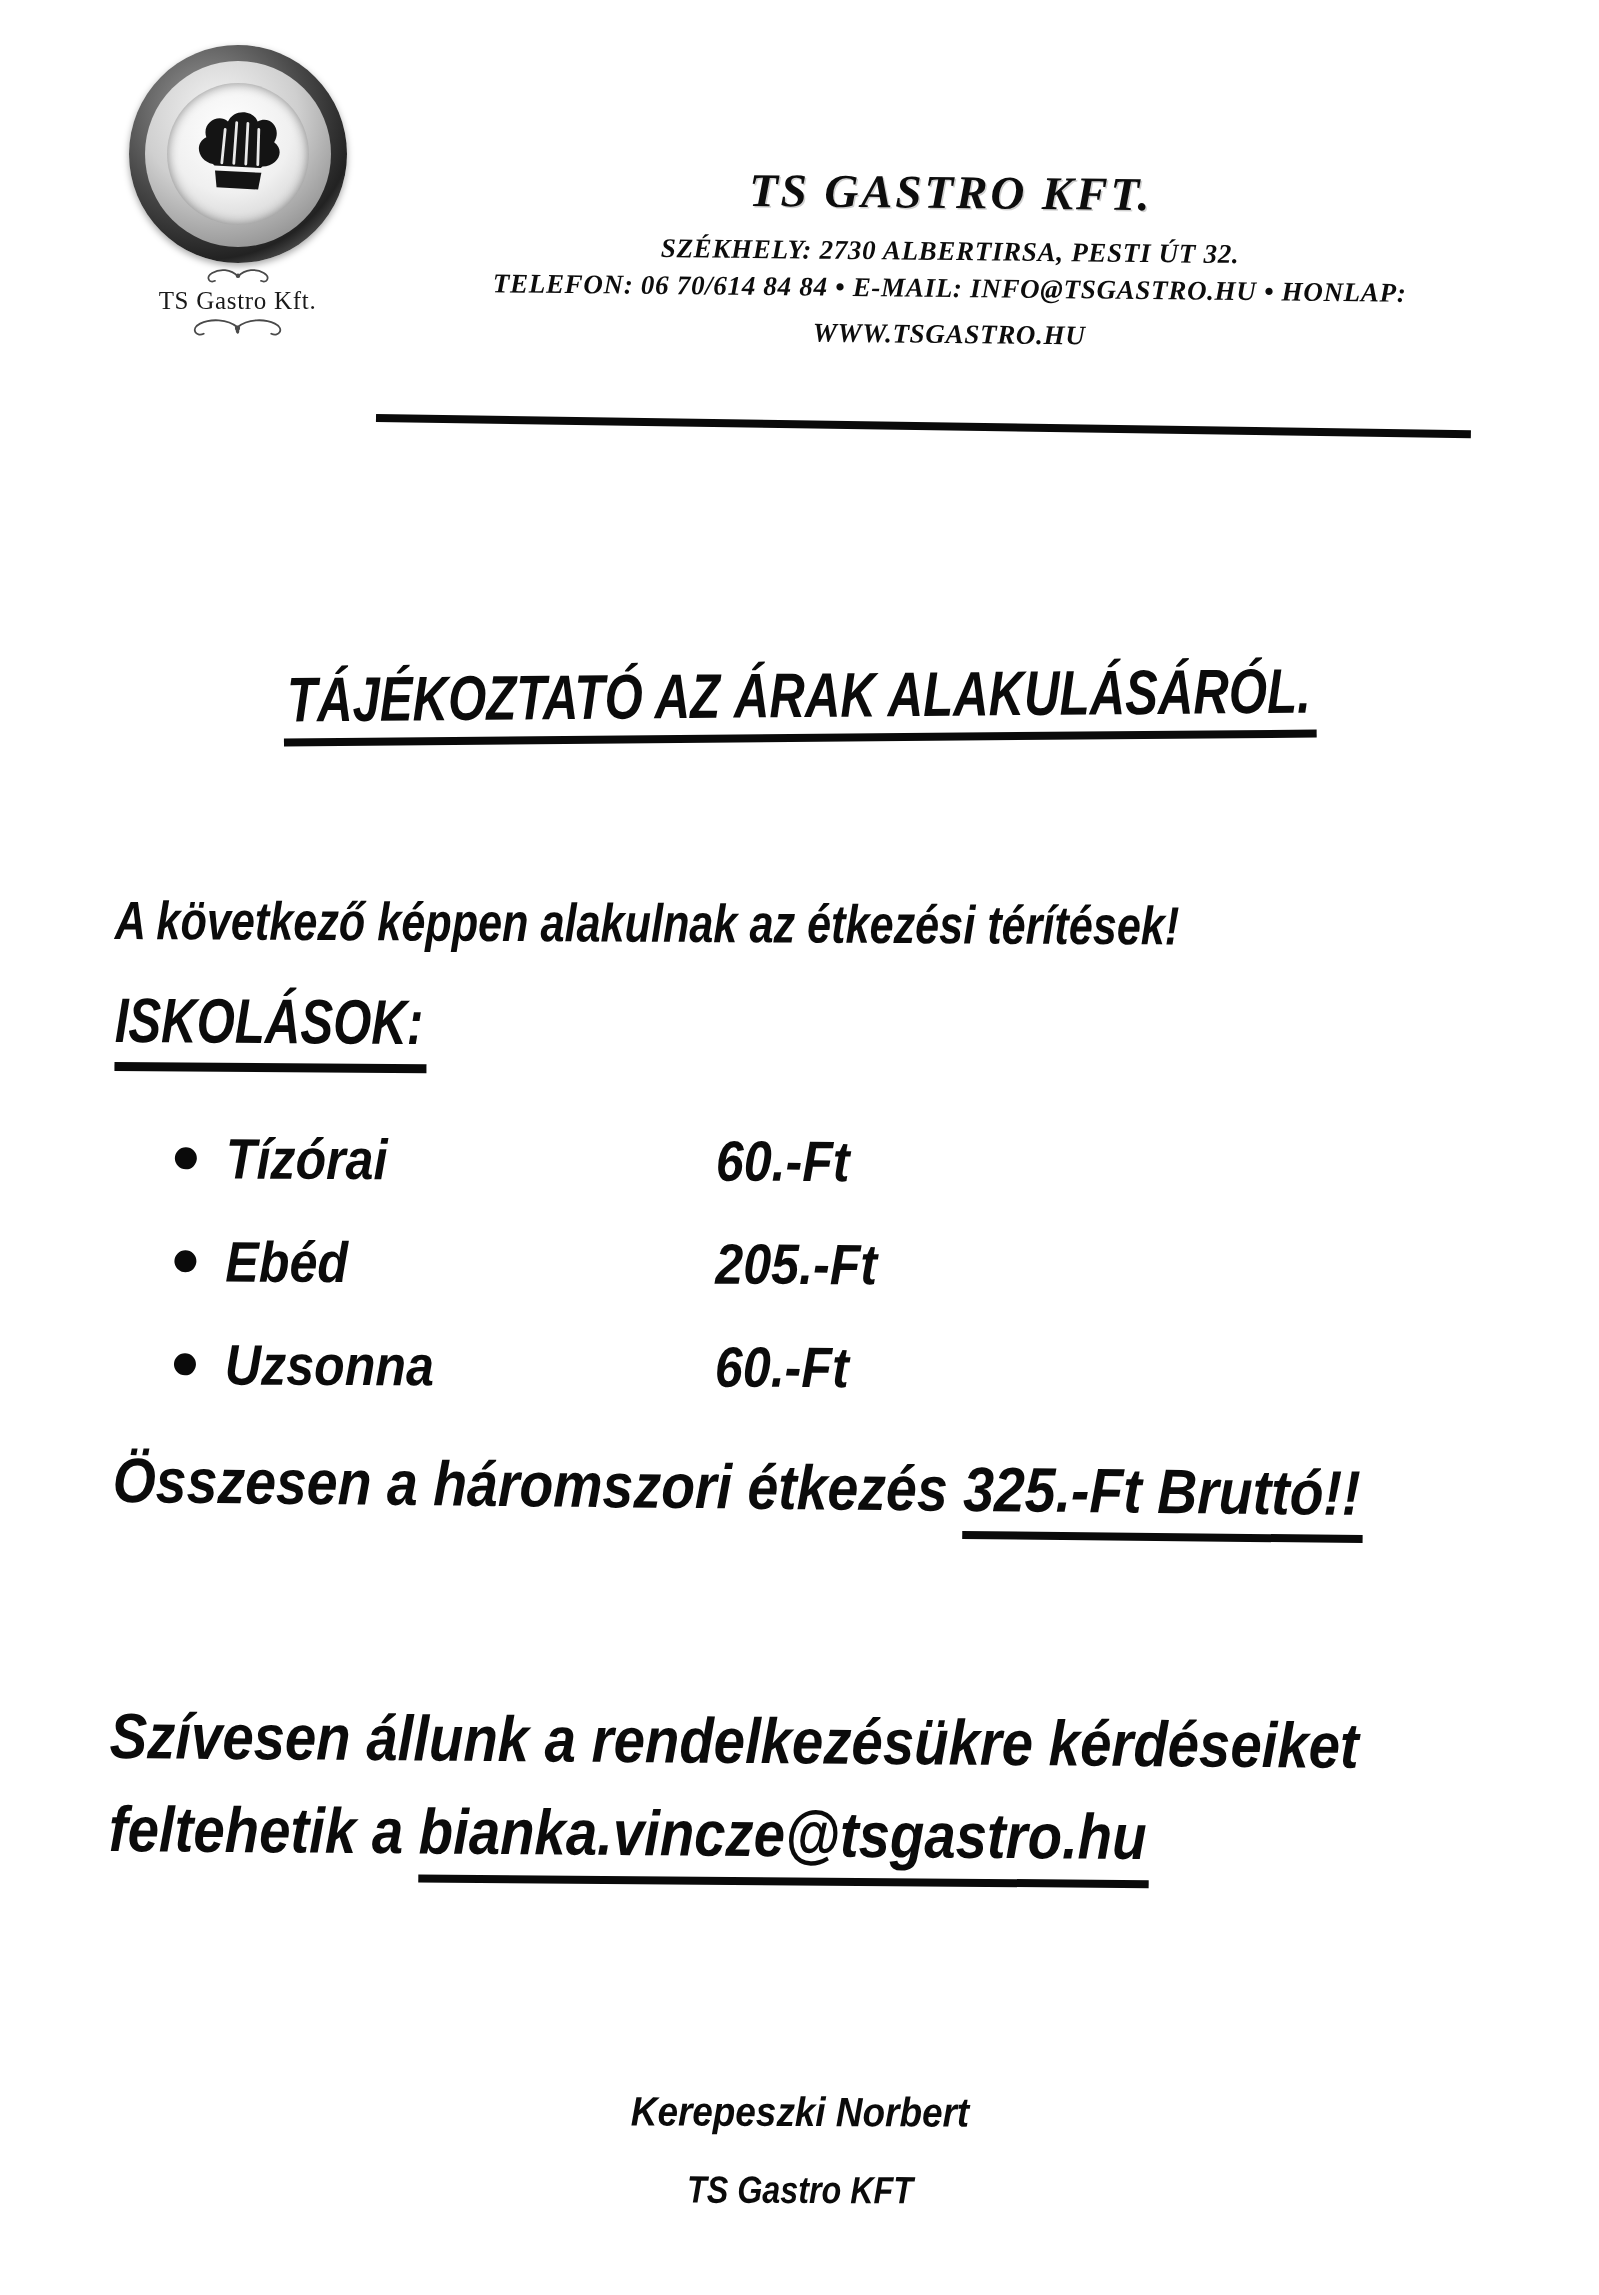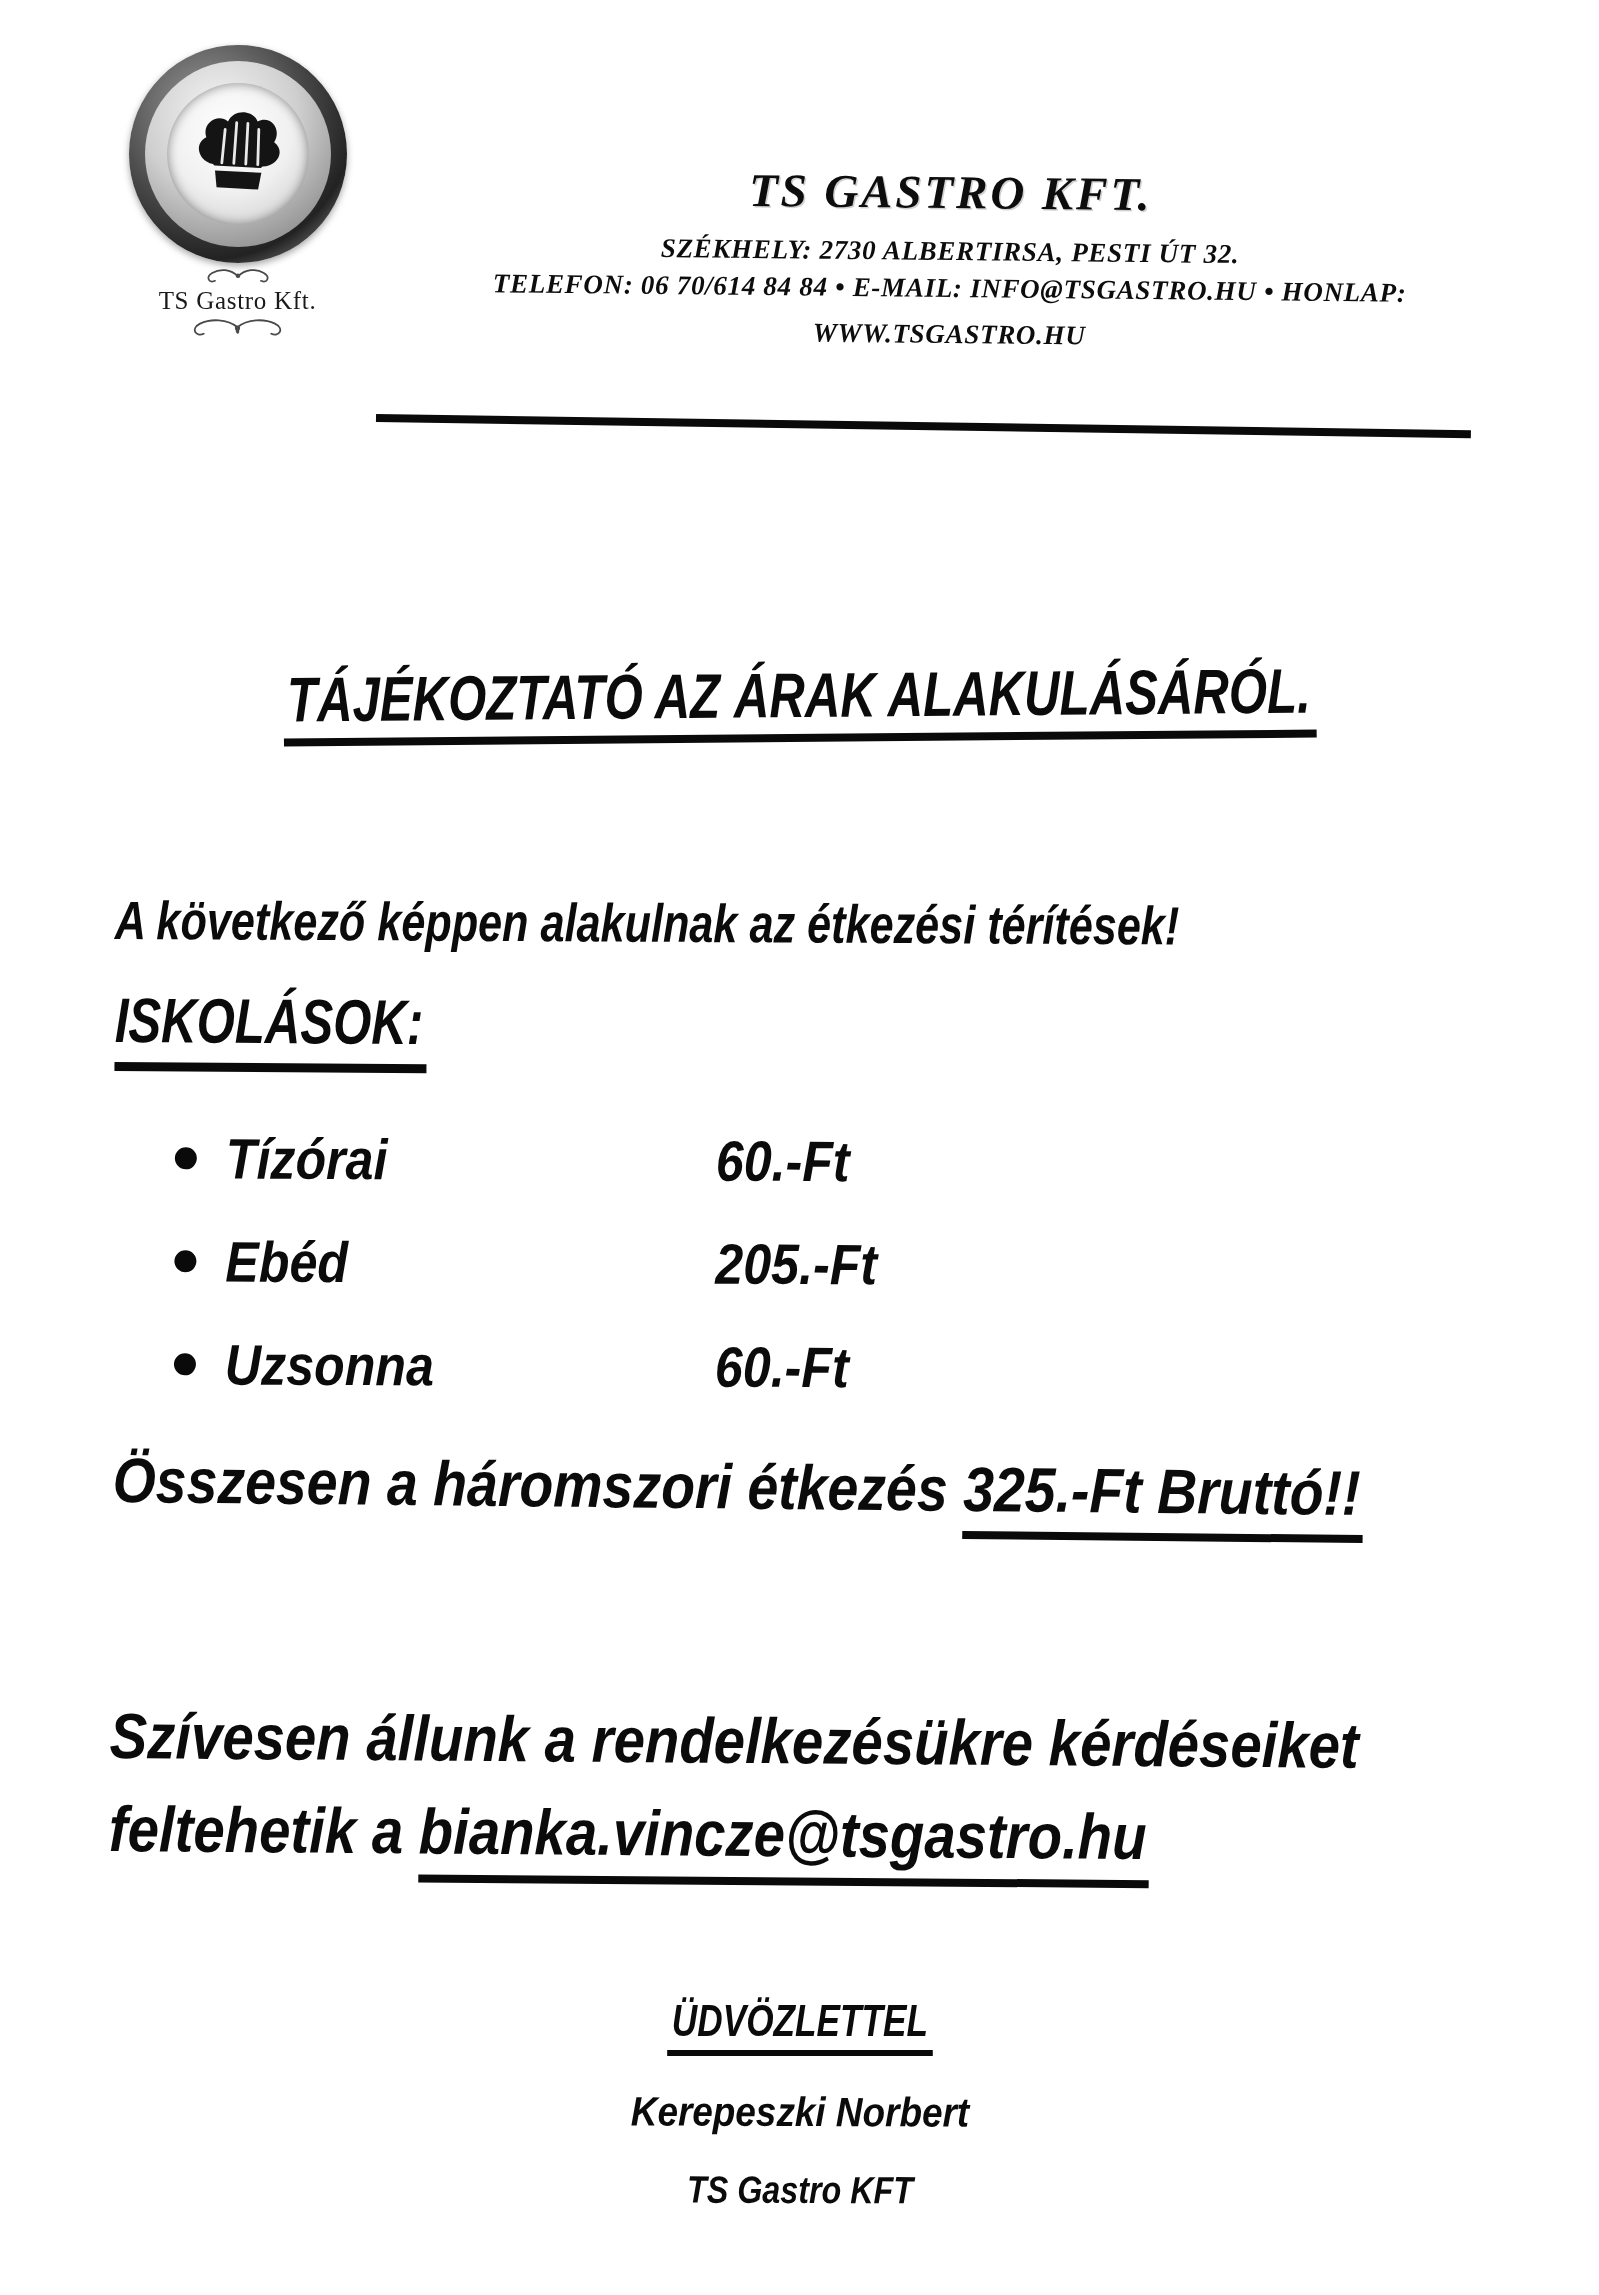--- a/index.html
+++ b/index.html
@@ -164,23 +164,20 @@
 
   <div class="line contact">
     <div><span class="t sx88">Szívesen állunk a rendelkezésükre kérdéseiket</span></div>
     <div>
       <span class="t sx88">
         <span>feltehetik a </span><span class="ul">bianka.vincze@tsgastro.hu</span>
       </span>
     </div>
   </div>
 
-  <div class="line closing">
-    <span class="t tc sx80 ul">ÜDVÖZLETTEL</span>
-  </div>
   <div class="line sig-name">
     <span class="t tc sx90">Kerepeszki Norbert</span>
   </div>
   <div class="line sig-company">
     <span class="t tc sx85">TS Gastro KFT</span>
   </div>
 
 </div>
 
 

